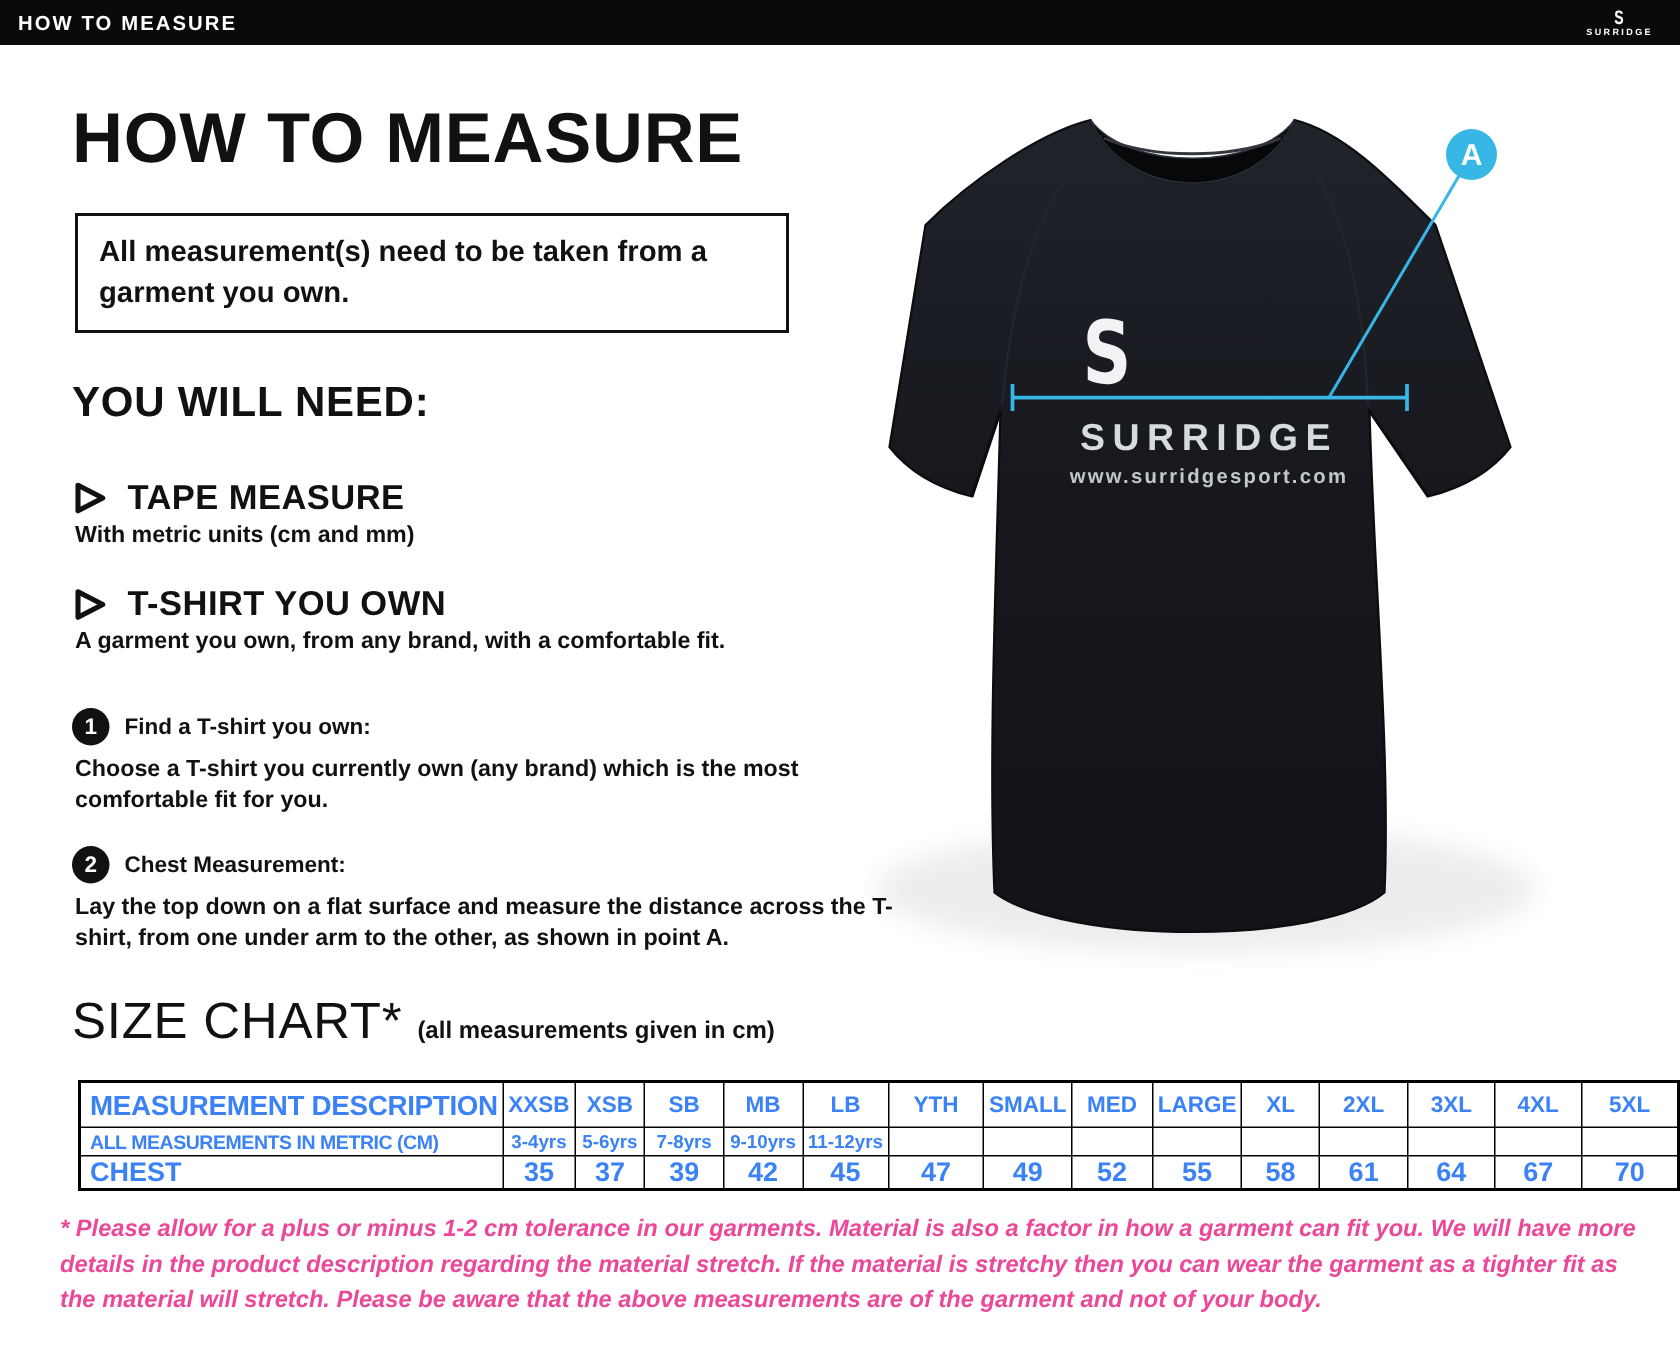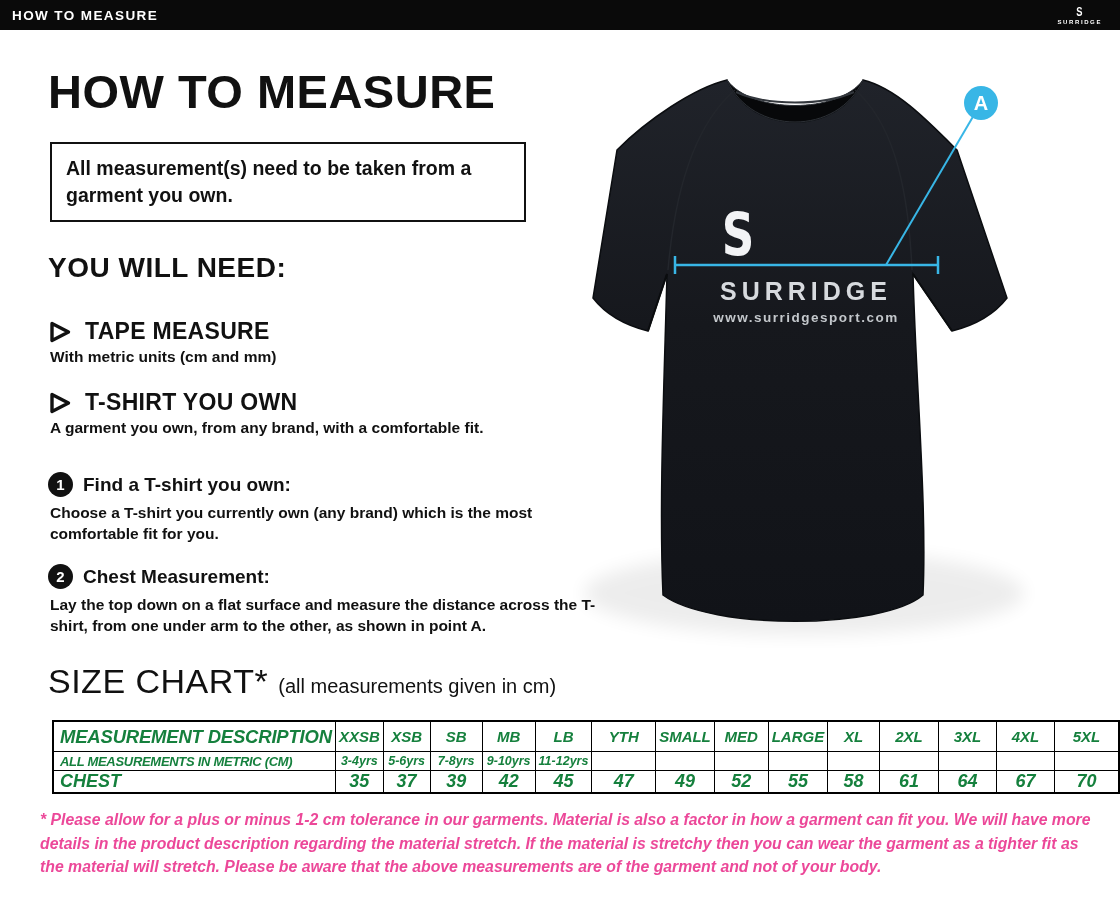--- a/index.html
+++ b/index.html
@@ -31,31 +31,31 @@
   .need-icon svg{display:block;}
   .need-title{font-size:23px;font-weight:bold;letter-spacing:.3px;}
   .need-desc{margin:3px 0 0 2px;font-size:15.5px;font-weight:bold;}
 
   
   .step{position:absolute;left:48px;}
   .step.one{top:472px;width:532px;} .step.two{top:564px;width:548px;}
   .step-head{display:flex;align-items:center;gap:10px;}
   .step-num{width:25px;height:25px;border-radius:50%;background:#111;color:#fff;
             font-size:15px;font-weight:bold;display:flex;align-items:center;justify-content:center;flex:0 0 auto;}
-  .step-title{font-size:19px;font-weight:bold;}
+  .step-title{font-size:15px;font-weight:bold;}
   .step-desc{margin:6px 0 0 2px;font-size:15.5px;font-weight:bold;line-height:1.35;}
 
   
   .size-chart-heading{position:absolute;left:48px;top:662px;display:flex;align-items:baseline;gap:10px;}
   .sc-main{font-size:34px;font-weight:normal;letter-spacing:.5px;}
-  .sc-sub{font-size:20px;font-weight:normal;}
+  .sc-sub{font-size:16px;font-weight:bold;}
   table.size-table{position:absolute;left:52px;top:720px;border-collapse:collapse;
                    table-layout:fixed;border:2px solid #000;}
   .size-table th,.size-table td{border:1.5px solid #000;text-align:center;padding:0 3px;
-                   font-weight:bold;white-space:nowrap;overflow:hidden;color:#15803d;font-style:italic;}
+                   font-weight:bold;white-space:nowrap;overflow:hidden;color:#3b82f6;}
   .size-table thead th{font-size:15px;height:29px;}
   .size-table thead th.c-left{font-size:18.5px;text-align:left;padding-left:6px;letter-spacing:-.2px;}
   .size-table tbody tr{height:19px;}
   .size-table tbody td{font-size:18px;}
   .size-table tbody td.c-left{text-align:left;padding-left:6px;}
   .size-table tr.age-row td{font-size:12.5px;}
   .size-table tr.age-row td.c-left{font-size:13px;letter-spacing:-.3px;margin-top:24px;}
 
   
   .footnote{position:absolute;left:40px;top:808px;width:1062px;margin:0;

